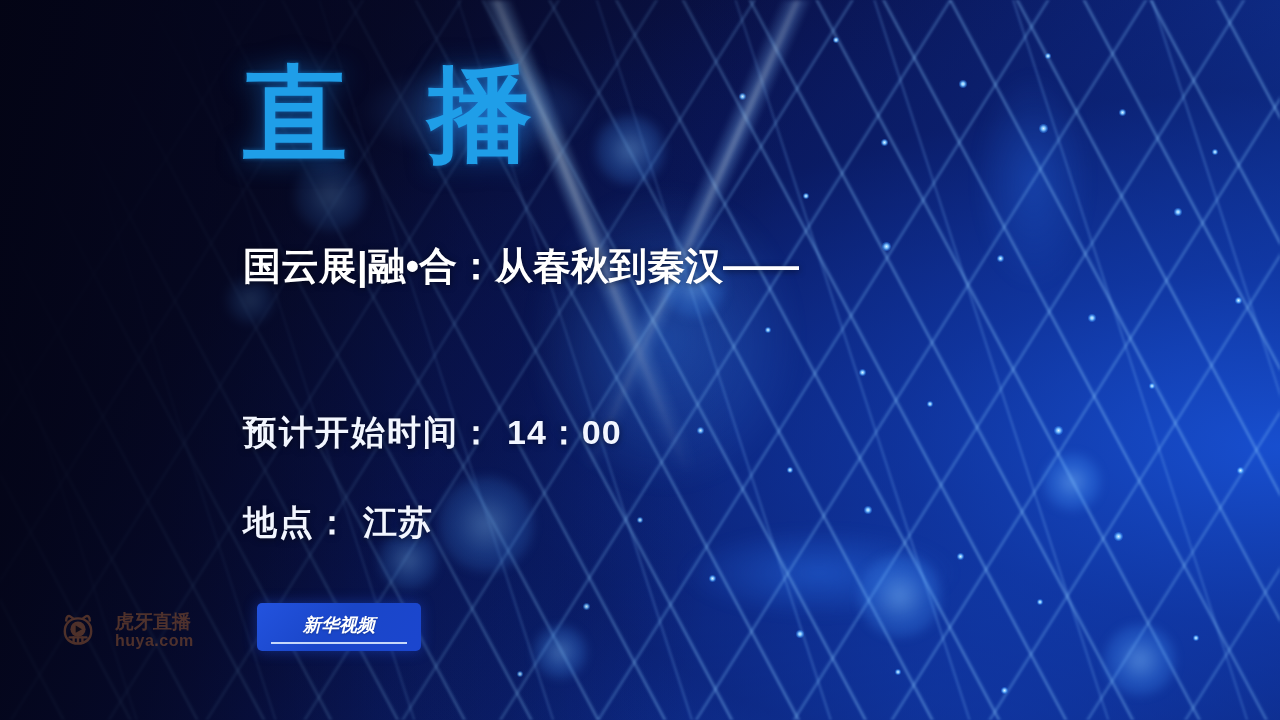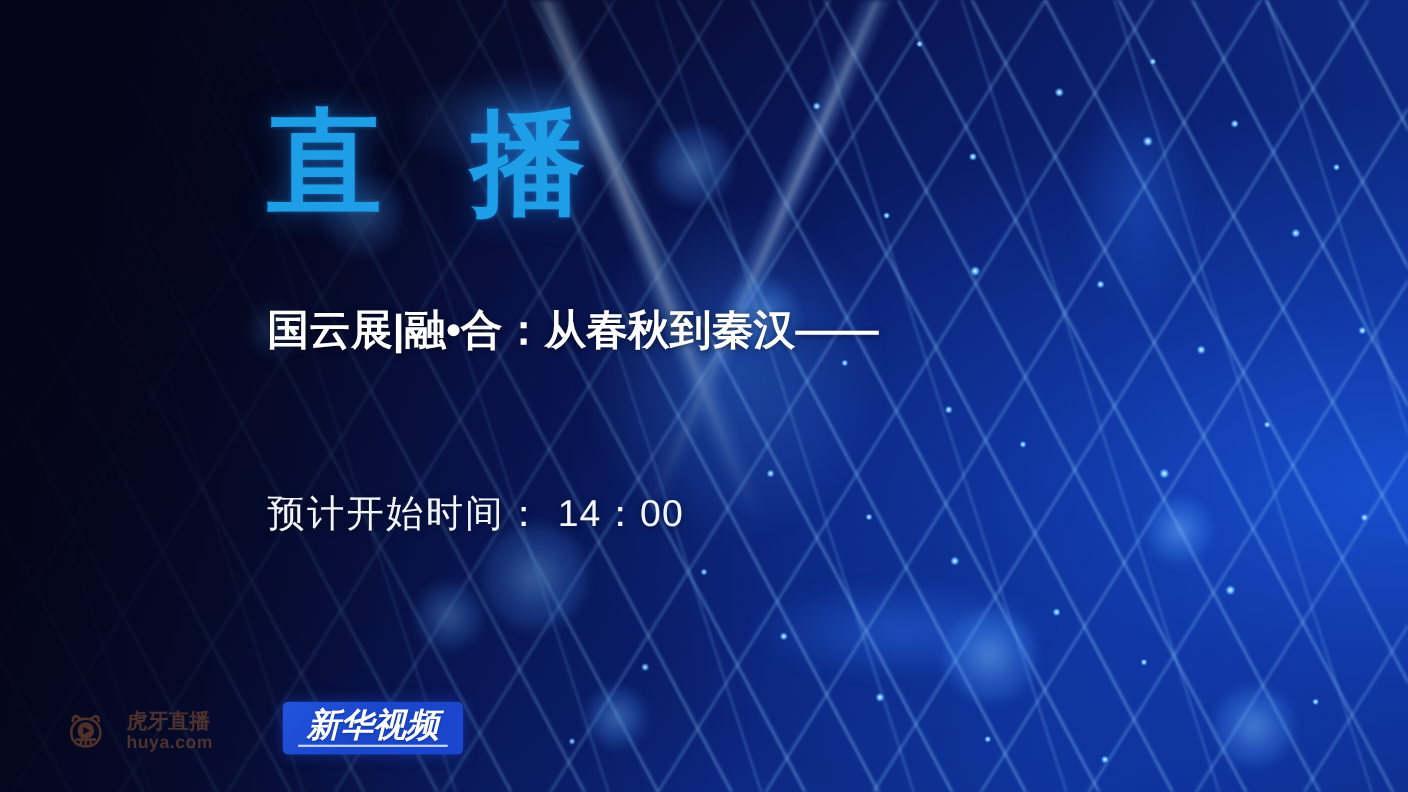--- a/index.html
+++ b/index.html
@@ -74,21 +74,21 @@
   #bg-nodes{filter:blur(.4px);}
   .node{position:absolute;border-radius:50%;background:radial-gradient(circle,#dff0ff 0%,#7ec4ff 28%,rgba(60,150,255,.45) 58%,rgba(40,110,230,0) 100%);}
   .bokeh{position:absolute;border-radius:50%;background:radial-gradient(circle,rgba(120,185,255,.55) 0%,rgba(70,150,255,.30) 45%,rgba(40,110,230,0) 100%);filter:blur(5px);}
 
   
   #bg-vignette{
     background:linear-gradient(100deg, rgba(3,4,20,.92) 0%, rgba(4,6,28,.70) 18%, rgba(5,10,45,.28) 36%, rgba(0,0,0,0) 58%);
   }
 
   
-  #content{position:absolute;inset:0;margin-top:35px;}
+  #content{position:absolute;inset:0;}
 
   #live-title{
     position:absolute;left:243px;top:62px;
     font-size:104px;line-height:1;
     font-weight:700;
     letter-spacing:26px;
     color:#1f9ee8;
     text-shadow:0 0 26px rgba(25,130,225,.55), 0 0 4px rgba(30,150,240,.5);
     white-space:nowrap;
   }
@@ -99,42 +99,42 @@
     font-size:38px;line-height:1.42;
     font-weight:700;
     color:#ffffff;
     text-shadow:0 1px 6px rgba(0,0,0,.55);
   }
   #program-title .ln{display:block;white-space:nowrap;}
 
   .info-line{
     position:absolute;left:243px;
     font-size:34px;line-height:1;
-    font-weight:400;
+    font-weight:700;
     color:#f2f6ff;
     white-space:nowrap;
     text-shadow:0 1px 6px rgba(0,0,0,.5);
   }
   #start-time{top:415px;}
   #location{top:505px;}
   .info-line .sep{letter-spacing:2px;}
   .info-line .val{margin-left:12px;letter-spacing:1px;}
 
   
   #xinhua-badge{
     position:absolute;left:257px;top:603px;
     width:164px;height:48px;
     background:linear-gradient(135deg,#2353de 0%,#1a46c9 48%,#1b46cf 100%);
     border-radius:5px;
     box-shadow:0 0 14px rgba(35,83,222,.45);
     display:flex;align-items:center;justify-content:center;
     overflow:hidden;
   }
   #xinhua-badge-text{
-    font-size:30px;font-weight:700;font-style:italic;
+    font-size:18px;font-weight:700;font-style:italic;
     color:#ffffff;letter-spacing:0px;
     line-height:1;
     transform:translateY(-2px);
     text-shadow:0 1px 2px rgba(0,0,0,.25);
   }
   #xinhua-underline{
     position:absolute;left:14px;right:14px;bottom:7px;height:2px;
     background:rgba(218,232,255,.9);
   }
 
@@ -216,20 +216,23 @@
     <div id="live-title">直 播</div>
 
     <div id="program-title">
       <span class="ln">国云展|融•合：从春秋到秦汉——</span>
     </div>
 
     <div class="info-line" id="start-time">
       <span class="sep">预计开始时间：</span><span class="val">14：00</span>
     </div>
 
+    <div class="info-line" id="location">
+      <span class="sep">地点：</span><span class="val">江苏</span>
+    </div>
 
     <div id="xinhua-badge">
       <span id="xinhua-badge-text">新华视频</span>
       <span id="xinhua-underline"></span>
     </div>
 
     <div id="huya-watermark">
       <span id="huya-logo">
         <svg viewBox="0 0 40 40" width="40" height="40" aria-hidden="true">
           <g fill="none" stroke="#7b4a2f" stroke-width="2.4">

